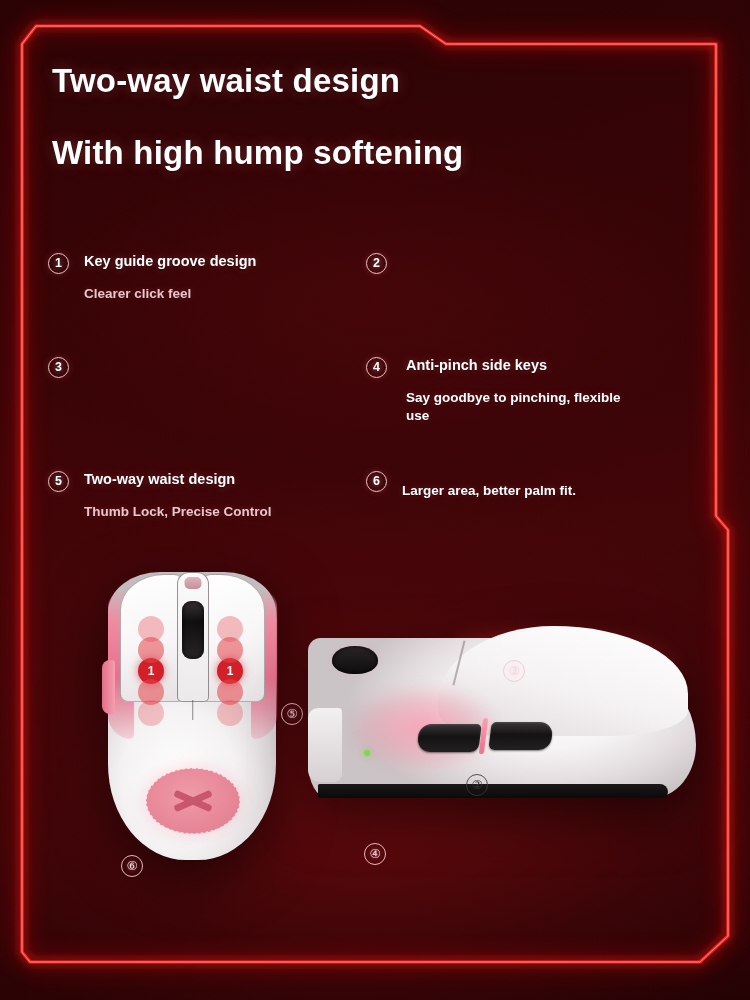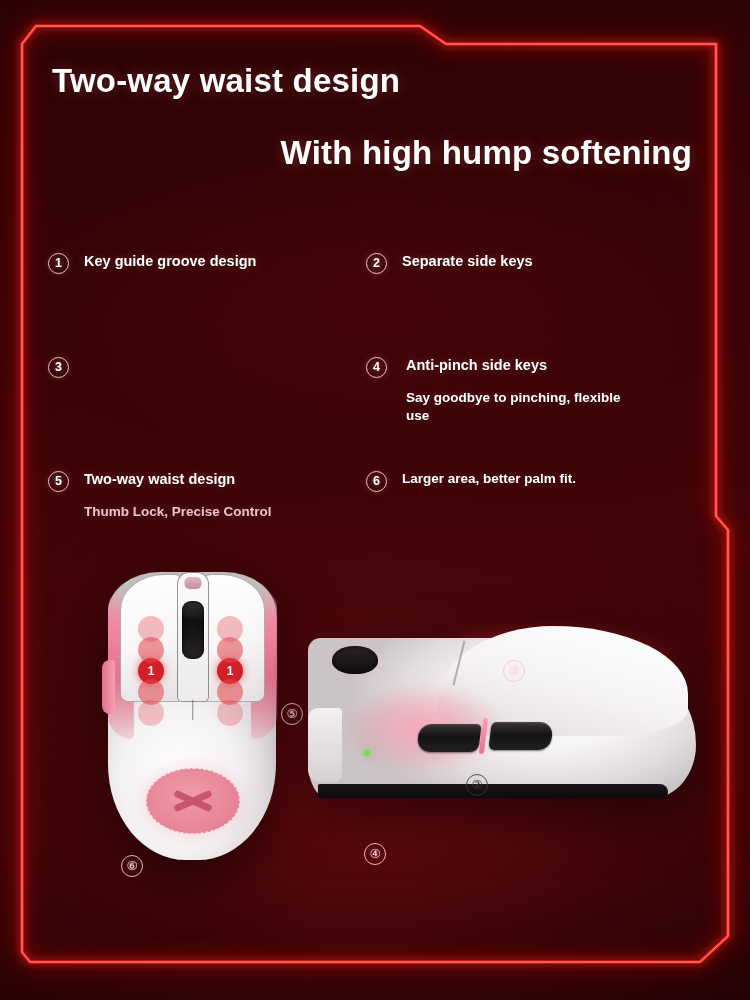--- a/index.html
+++ b/index.html
@@ -20,21 +20,21 @@
   .frame-wrap{position:absolute;inset:0;pointer-events:none;}
   .frame-wrap svg{position:absolute;inset:0;}
 
   
   .headings{position:absolute;left:52px;top:62px;width:640px;}
   .h-main{
     color:#ffffff;font-size:33px;font-weight:700;letter-spacing:.2px;
     line-height:1.15;margin:0 0 34px 0;white-space:nowrap;
     text-shadow:0 0 14px rgba(255,140,140,.30),0 1px 2px rgba(0,0,0,.55);
   }
-  .h-main.second{margin-bottom:0;text-align:right;}
+  .h-main.second{margin-bottom:0;}
 
   
   .features{
     position:absolute;left:48px;top:252px;width:660px;
     display:grid;grid-template-columns:318px 342px;
     grid-auto-rows:auto;row-gap:46px;
   }
   .feat{position:relative;padding-left:36px;min-height:58px;}
   .feat.indent{padding-left:40px;}
   .badge{
@@ -50,21 +50,21 @@
   .feat-title{
     color:#ffffff;font-size:14.5px;font-weight:700;line-height:1.25;
     margin:0 8px 15px 0;white-space:nowrap;
     text-shadow:0 0 8px rgba(255,160,160,.28),0 1px 1px rgba(0,0,0,.5);
   }
   .feat-sub{
     font-size:13.5px;font-weight:700;line-height:1.3;margin:0;
     color:#edc4ca;
     text-shadow:0 0 7px rgba(255,150,160,.22),0 1px 1px rgba(0,0,0,.45);
   }
-  .feat-sub.bright{color:#ffffff;}
+  .feat-sub.bright{color:#ffffff;margin-top:12px;}
   .feat-sub.wrap{max-width:240px;white-space:normal;}
 
   
   .photos{position:absolute;left:0;top:540px;width:750px;height:400px;}
 
   
   .mouse-top{
     position:absolute;left:100px;top:32px;width:185px;height:290px;
     filter:drop-shadow(0 16px 28px rgba(0,0,0,.55));
   }
@@ -254,25 +254,25 @@
   <div class="headings">
     <h1 class="h-main">Two-way waist design</h1>
     <h1 class="h-main second">With high hump softening</h1>
   </div>
 
   <div class="features">
 
     <div class="feat">
       <span class="badge">1</span>
       <p class="feat-title">Key guide groove design</p>
+      <p class="feat-sub">Clearer click feel</p>
     </div>
 
     <div class="feat">
       <span class="badge">2</span>
-      <p class="feat-title">Separate side keys</p>
     </div>
 
     <div class="feat">
       <span class="badge">3</span>
     </div>
 
     <div class="feat indent">
       <span class="badge">4</span>
       <p class="feat-title">Anti-pinch side keys</p>
       <p class="feat-sub bright wrap">Say goodbye to pinching, flexible use</p>

